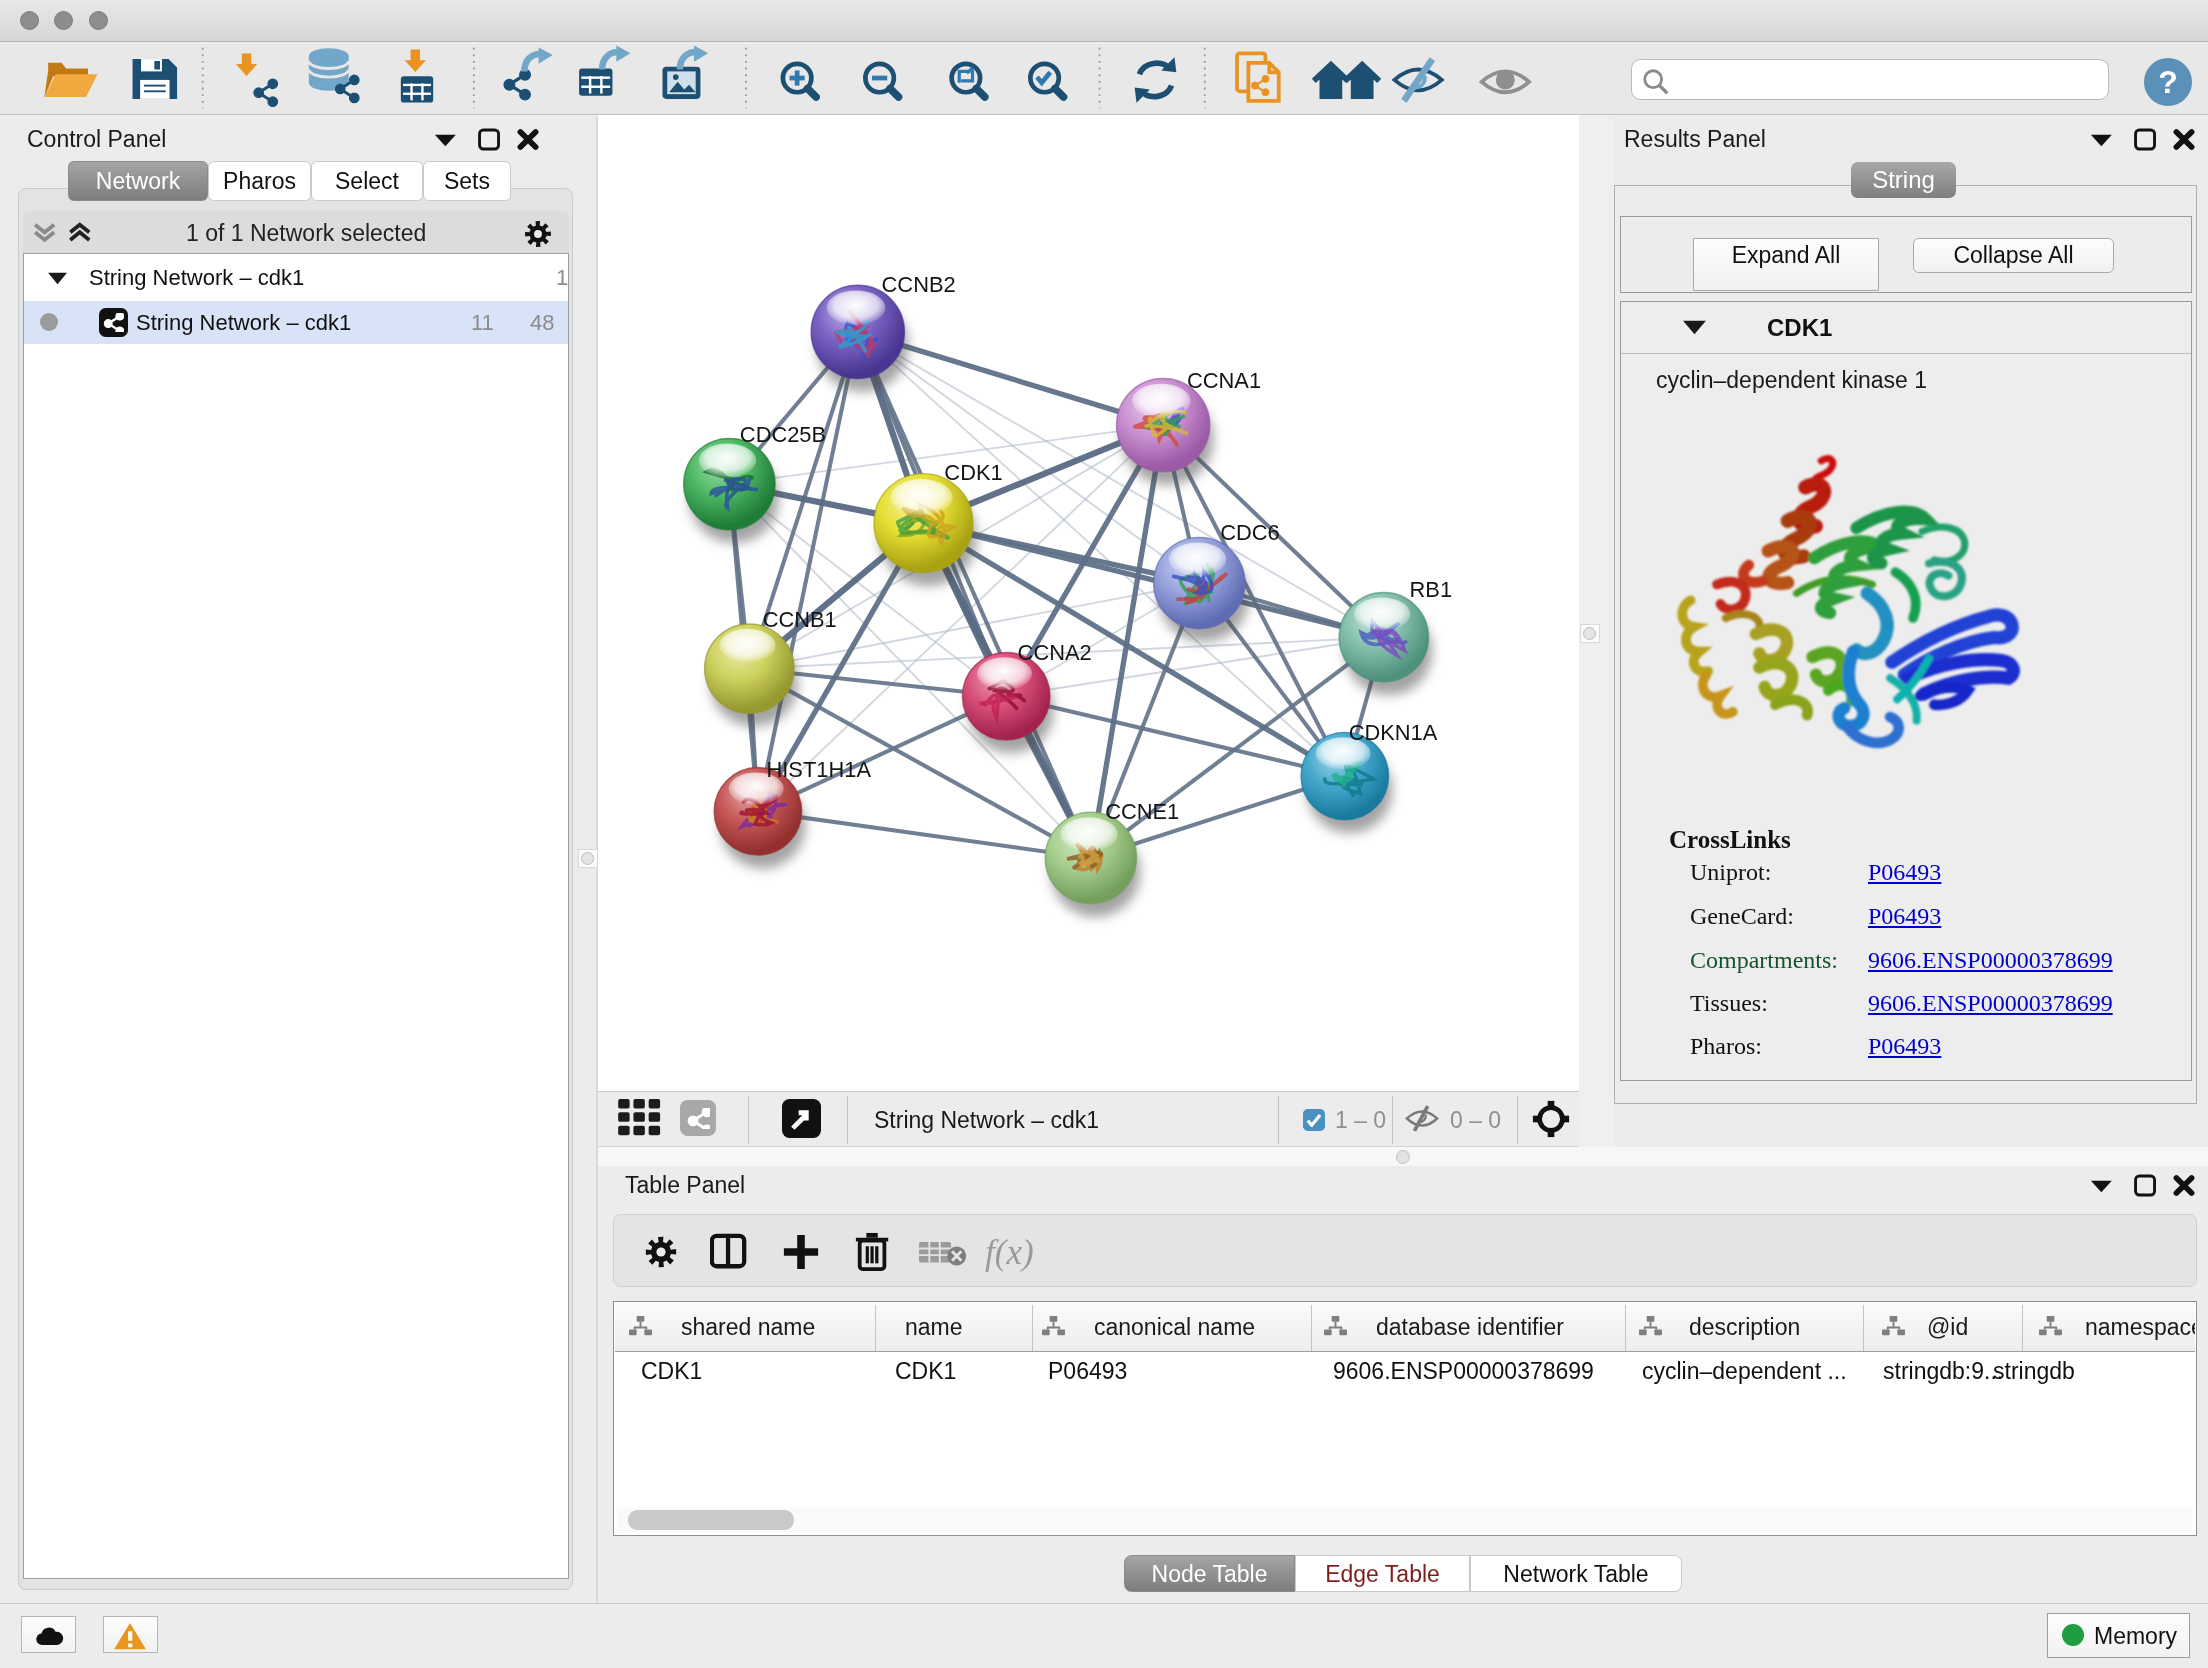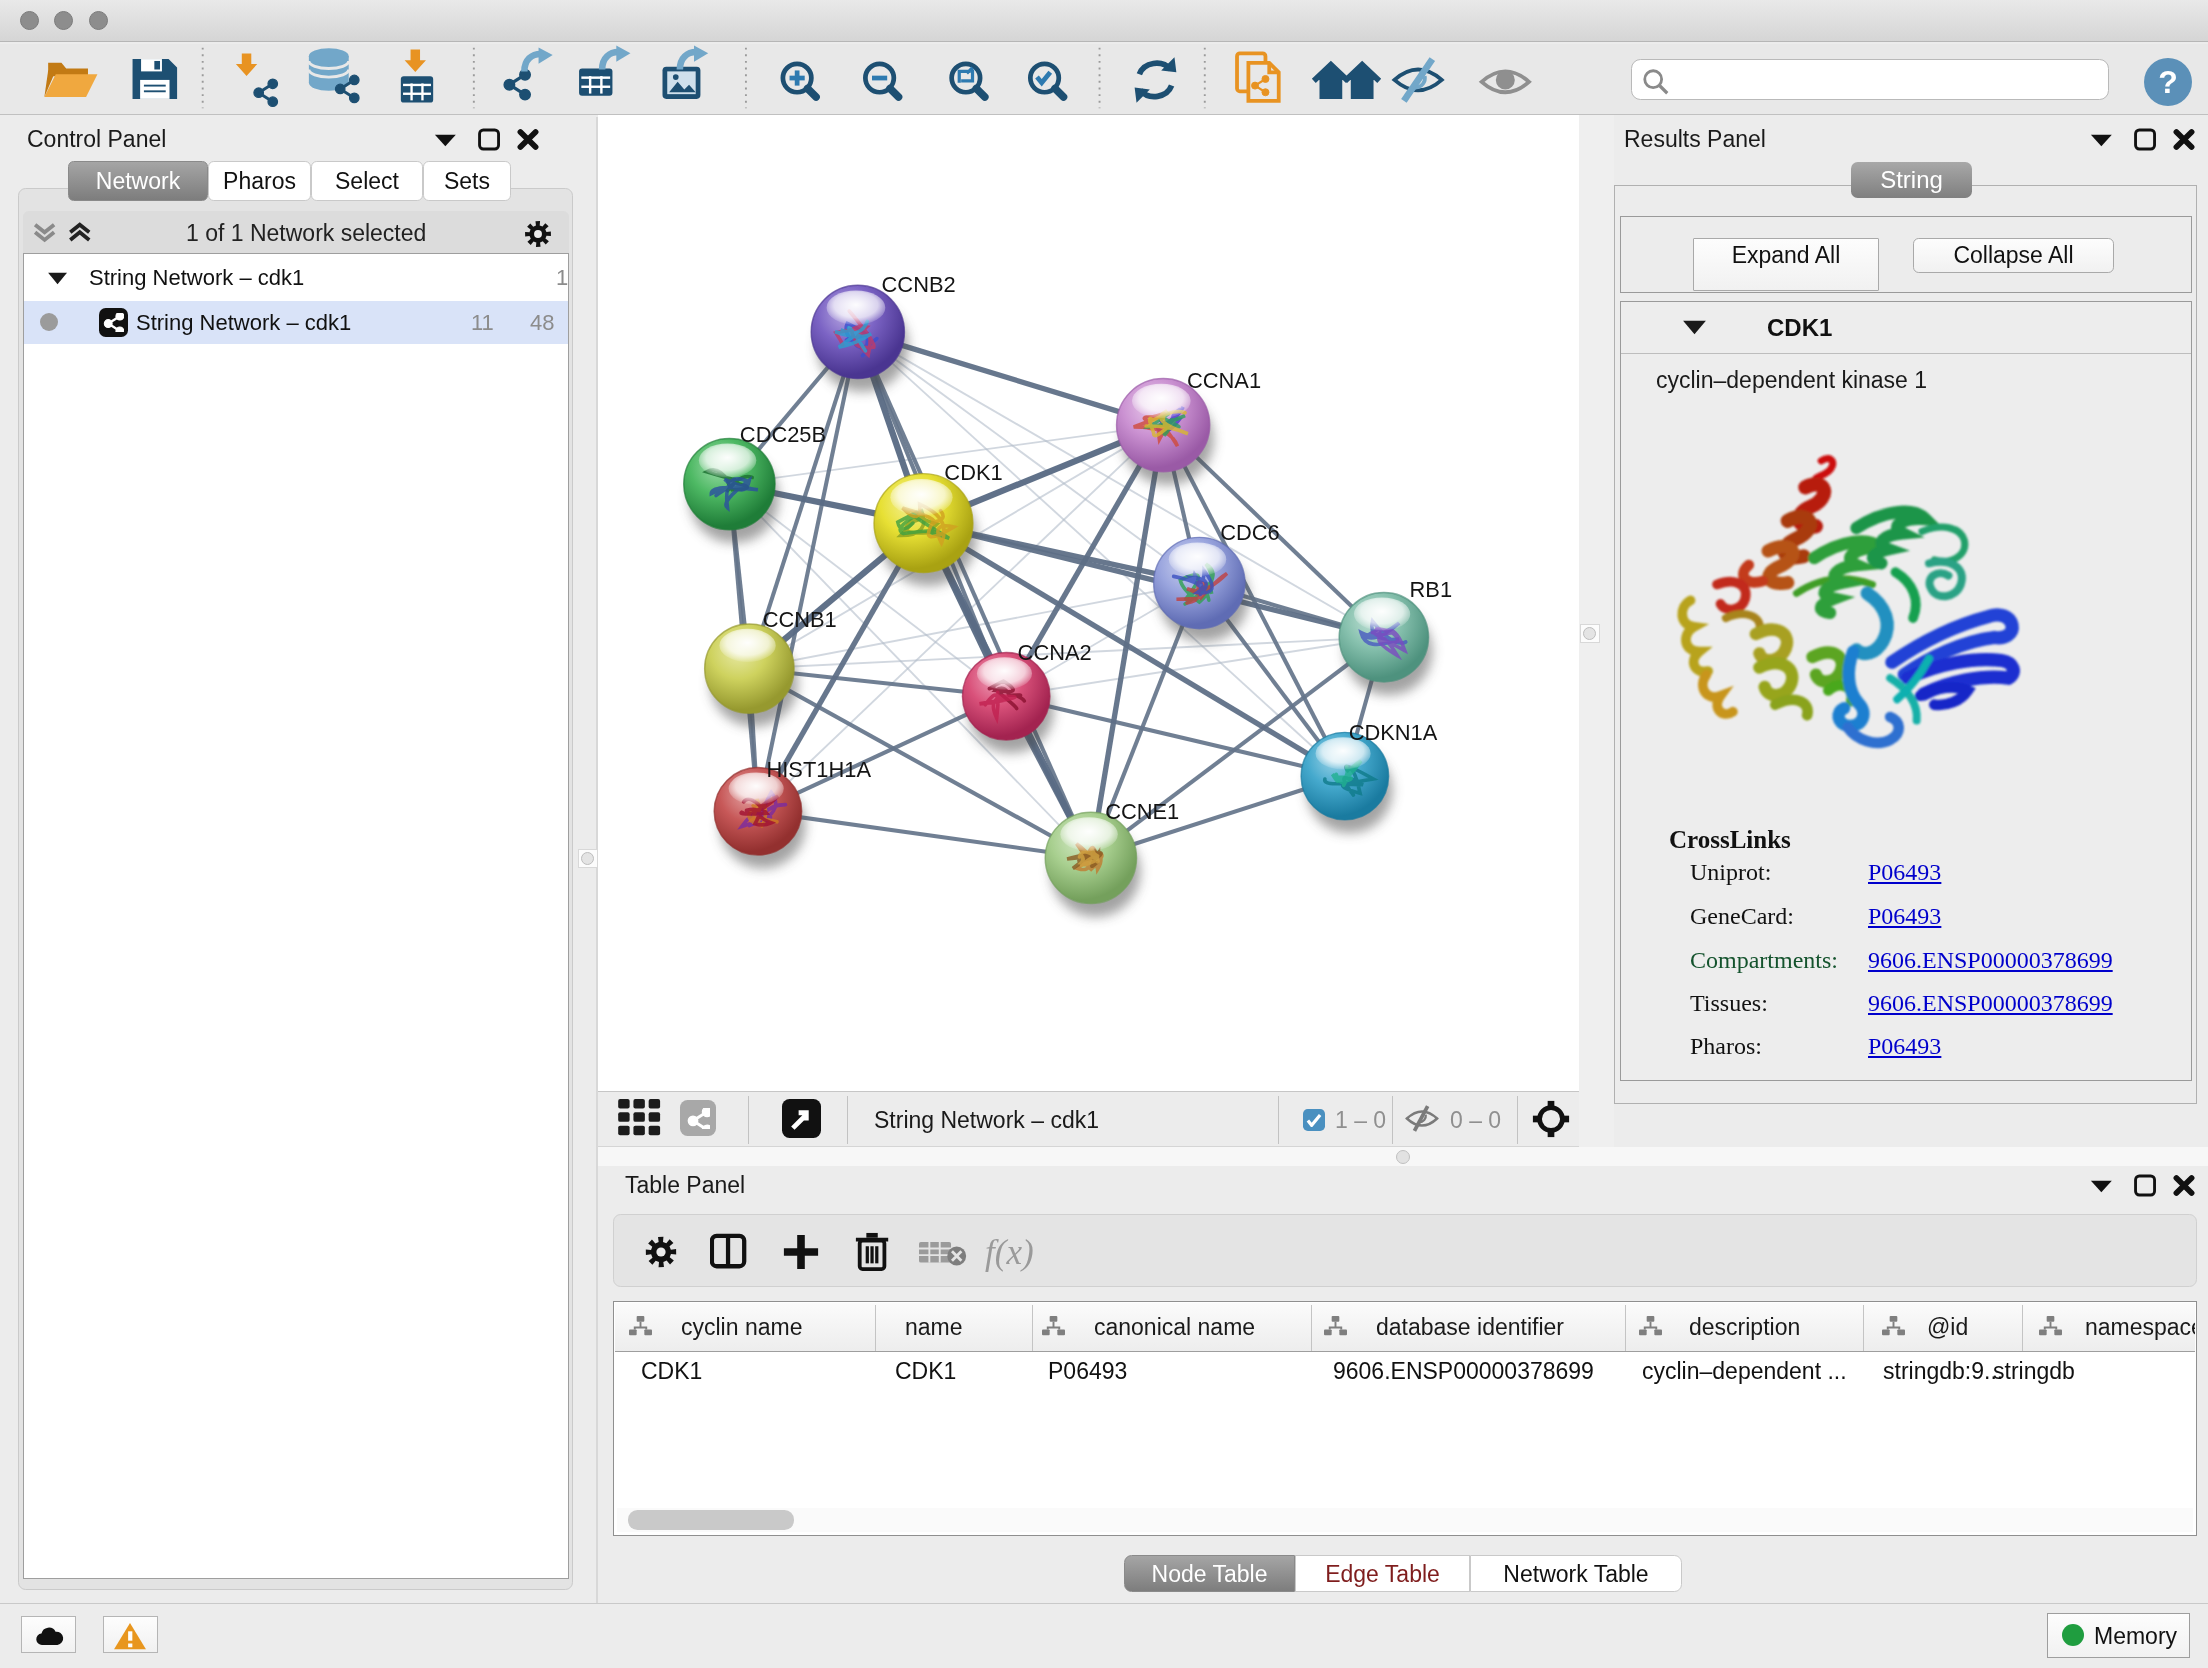--- a/index.html
+++ b/index.html
@@ -484,21 +484,21 @@
 <div class="abs" style="left:578px;top:849px;width:20px;height:19px;background:#fcfcfc;border:1px solid #d8d8d8"></div>
 <div class="abs" style="left:581px;top:852px;width:13.3px;height:13.3px;border-radius:50%;background:#e4e4e4;border:1px solid #bdbdbd"></div>
 <div id="rdock" class="abs"></div>
 <div class="abs" style="left:1624px;top:126px;font-size:23px;color:#1a1a1a">Results Panel</div>
 <svg style="position:absolute;left:2089px;top:126px" width="114" height="27" viewBox="0 0 120 28">
 <path d="M2 9 l22 0 l-11 12 z" fill="#111"></path>
 <rect x="49" y="4" width="20" height="20" rx="4" fill="none" stroke="#111" stroke-width="3"></rect>
 <path d="M92 6 L108 22 M108 6 L92 22" stroke="#111" stroke-width="6" stroke-linecap="round"></path>
 </svg>
 <div class="abs" style="left:1614px;top:185px;width:583px;height:919px;background:#ececec;border:1px solid #b0b0b0"></div>
-<div class="abs" style="left:1851px;top:162px;width:121px;height:36px;background:linear-gradient(#a8a8a8,#7f7f7f);border-radius:6.7px;color:#fff;font-size:24px;text-align:center;line-height:36px">String</div>
+<div class="abs" style="left:1851px;top:162px;width:105px;height:36px;background:linear-gradient(#a8a8a8,#7f7f7f);border-radius:6.7px;color:#fff;font-size:24px;text-align:center;line-height:36px">String</div>
 <div class="abs" style="left:1620px;top:216px;width:572px;height:77px;background:#ececec;border:1px solid #9a9a9a"></div>
 <div class="btn abs" style="left:1693px;top:238px;width:186px;height:53px;border-radius:1px;border:1px solid #a9a9a9;font-size:23px;text-align:center;line-height:33px;color:#111">Expand All</div>
 <div class="btn abs" style="left:1913px;top:238px;width:201px;height:35px;border-radius:5.7px;border:1px solid #a9a9a9;font-size:23px;text-align:center;line-height:33px;color:#111">Collapse All</div>
 <div class="abs" style="left:1620px;top:301px;width:572px;height:780px;background:#ededed;border:1px solid #9a9a9a">
     <div style="position:absolute;left:0;top:0;width:100%;height:52px;border-bottom:1px solid #bdbdbd"></div>
     <svg style="position:absolute;left:60px;top:16px" width="27" height="19" viewBox="0 0 28 20">
       <path d="M2 3 l24 0 -12 14 z" fill="#1a1a1a"></path>
     </svg>
     <div style="position:absolute;left:146px;top:12.4px;font-size:24px;font-weight:bold;color:#111">CDK1</div>
     <div style="position:absolute;left:35px;top:65px;font-size:23px;color:#1a1a1a">cyclin–dependent kinase 1</div>
@@ -600,21 +600,21 @@
 <div class="abs" style="left:615px;top:1303px;width:1580px;height:49px;background:linear-gradient(#fbfbfb,#ededed);border-bottom:1.9px solid #9e9e9e"></div>
 <div class="abs" style="left:875px;top:1305px;width:1px;height:46px;background:#c4c4c4"></div>
 <div class="abs" style="left:628px;top:1315px"><svg width="25" height="23" viewBox="0 0 26 24">
       <g fill="#7f7f7f">
         <rect x="9" y="1" width="8" height="6" rx="1"></rect>
         <rect x="1" y="15" width="8" height="6" rx="1"></rect>
         <rect x="17" y="15" width="8" height="6" rx="1"></rect>
         <path d="M12 7 h2 v5 h6 v3 h-2 v-1 h-10 v1 h-2 v-3 h6 z"></path>
       </g>
     </svg></div>
-<div class="abs" style="left:681px;top:1314px;font-size:23px;color:#1a1a1a;width:1514px;overflow:hidden;white-space:nowrap">cyclin name</div>
+<div class="abs" style="left:681px;top:1314px;font-size:23px;color:#1a1a1a;width:1514px;overflow:hidden;white-space:nowrap">shared name</div>
 <div class="abs" style="left:1032px;top:1305px;width:1px;height:46px;background:#c4c4c4"></div>
 <div class="abs" style="left:905px;top:1314px;font-size:23px;color:#1a1a1a;width:1290px;overflow:hidden;white-space:nowrap">name</div>
 <div class="abs" style="left:1311px;top:1305px;width:1px;height:46px;background:#c4c4c4"></div>
 <div class="abs" style="left:1041px;top:1315px"><svg width="25" height="23" viewBox="0 0 26 24">
       <g fill="#7f7f7f">
         <rect x="9" y="1" width="8" height="6" rx="1"></rect>
         <rect x="1" y="15" width="8" height="6" rx="1"></rect>
         <rect x="17" y="15" width="8" height="6" rx="1"></rect>
         <path d="M12 7 h2 v5 h6 v3 h-2 v-1 h-10 v1 h-2 v-3 h6 z"></path>
       </g>

